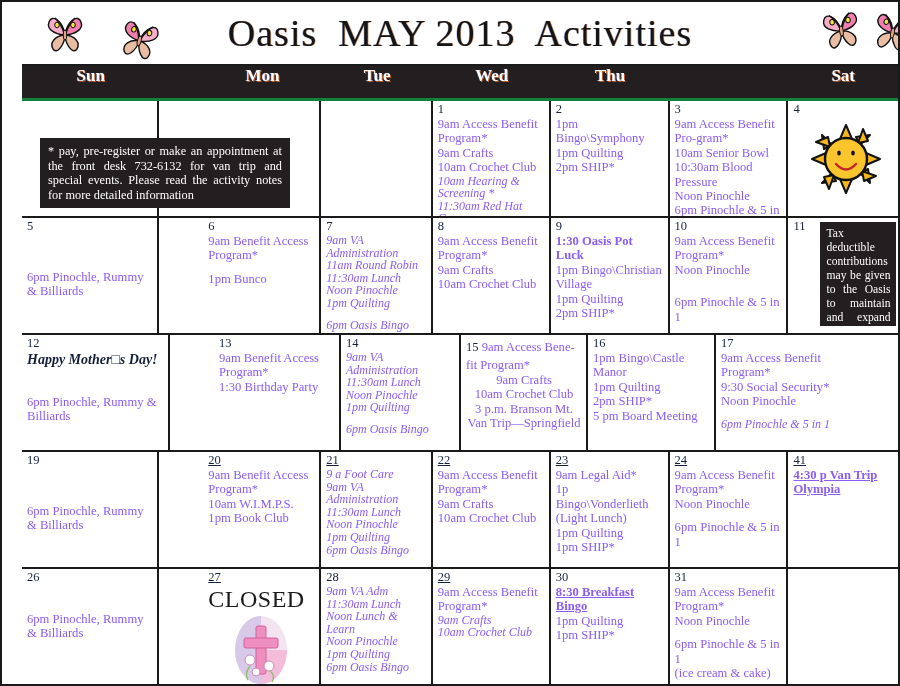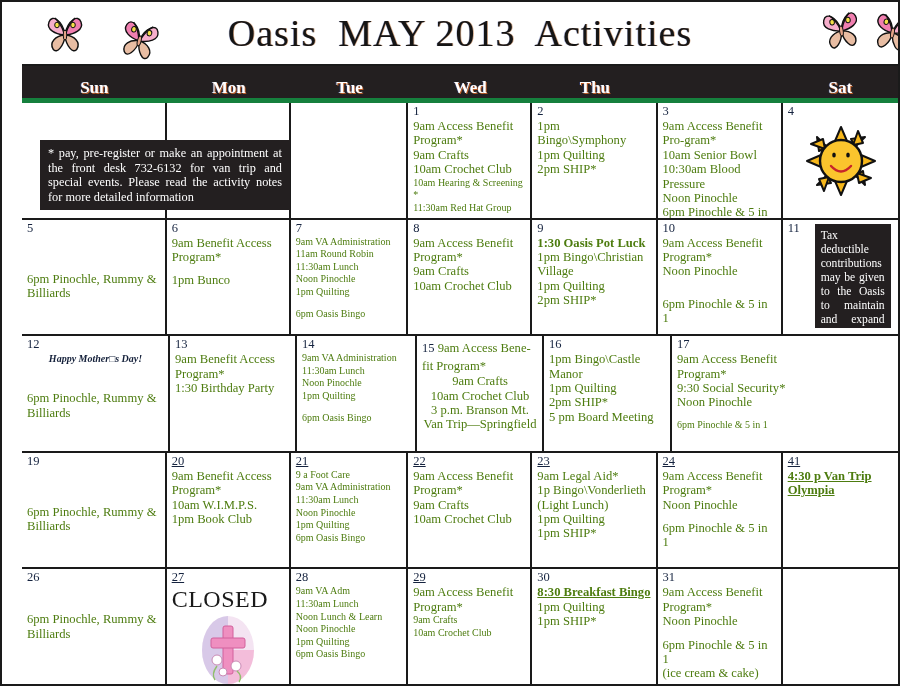--- a/index.html
+++ b/index.html
@@ -32,30 +32,30 @@
   .bfly{position:absolute;width:46px;height:44px;}
   .bfly.b1{left:20px;top:8px;}
   .bfly.b2{left:95px;top:14px;transform:rotate(14deg);}
   .bfly.b3{left:796px;top:4px;transform:rotate(-8deg);}
   .bfly.b4{left:848px;top:6px;transform:rotate(10deg);}
 
   
   .dow-row{
     height:32px;flex:0 0 32px;
     background:#231f20;
-    display:flex;align-items:flex-end;
-    border-bottom:5px solid #15803d;
+    display:flex;align-items:flex-start;
+    border-bottom:3px solid #15803d;
   }
   .dow{
     color:#ffffff;font-weight:bold;font-size:17px;
     text-align:center;
     text-shadow:1px 0.5px 0 rgba(196,96,40,.95), -0.8px -0.5px 0 rgba(60,80,160,.5);
     box-sizing:border-box;
   }
-  .c0{width:148px;} .c1{width:127px;} .c2{width:120px;}
+  .c0{width:148px;} .c1{width:127px;margin-left:44px;} .c2{width:120px;}
   .c3{width:127px;} .c4{width:128px;} .c5{width:128px;} .c6{width:118px;}
 
   
   .grid{flex:1 1 auto;display:flex;flex-direction:column;}
   .week{
     display:flex;flex:1 1 0;
     border-bottom:2px solid #1a1a1a;min-height:0;
   }
   .week:last-child{border-bottom:none;}
   .cell{
@@ -64,31 +64,31 @@
     padding:2px 4px 1px 5px;
     position:relative;overflow:hidden;
     min-width:0;
   }
   .cell:last-child{border-right:none;}
   .daynum{
     font-size:12.5px;line-height:13px;
     color:#15233f;display:block;margin-bottom:1px;
   }
   .daynum.ul{text-decoration:underline;}
-  .events{font-size:12.6px;line-height:14.4px;color:#4d7c0f;}
+  .events{font-size:12.6px;line-height:14.4px;color:#8b5cf6;}
   .ev{white-space:normal;}
-  .ev.small{font-size:10px;line-height:12.6px;}
+  .ev.small{font-size:12px;line-height:12.6px;font-style:italic;}
   .ev.bold{font-weight:bold;}
   .ev.ul{text-decoration:underline;font-weight:bold;}
   .ev.spacer{height:9px;}
 
   
   .mothers{
-    font-style:italic;font-weight:bold;font-size:10px;
-    text-align:center;margin:2px 0 0 0;color:#14203a;
+    font-style:italic;font-weight:bold;font-size:14px;
+    margin:2px 0 0 0;color:#14203a;
   }
   
   .closed{
     font-size:24px;text-align:left;letter-spacing:.5px;
     margin:2px 0 0 0;color:#1a1a1a;
   }
 
   
   .note-box{
     background:#231f20;color:#fff;

